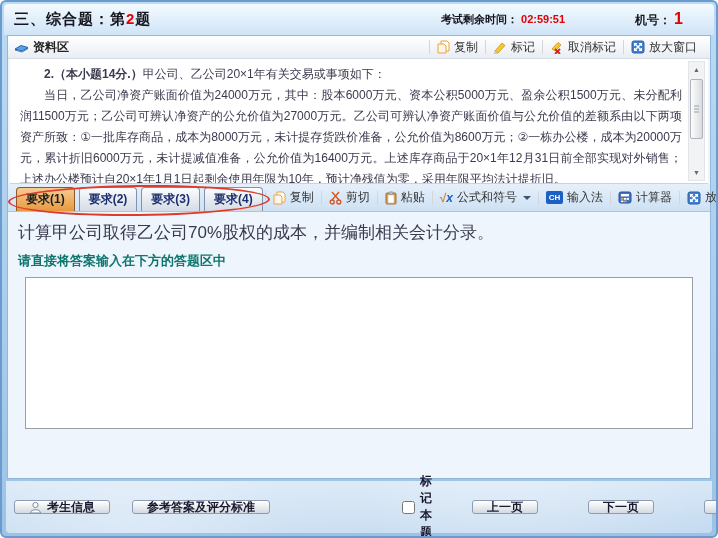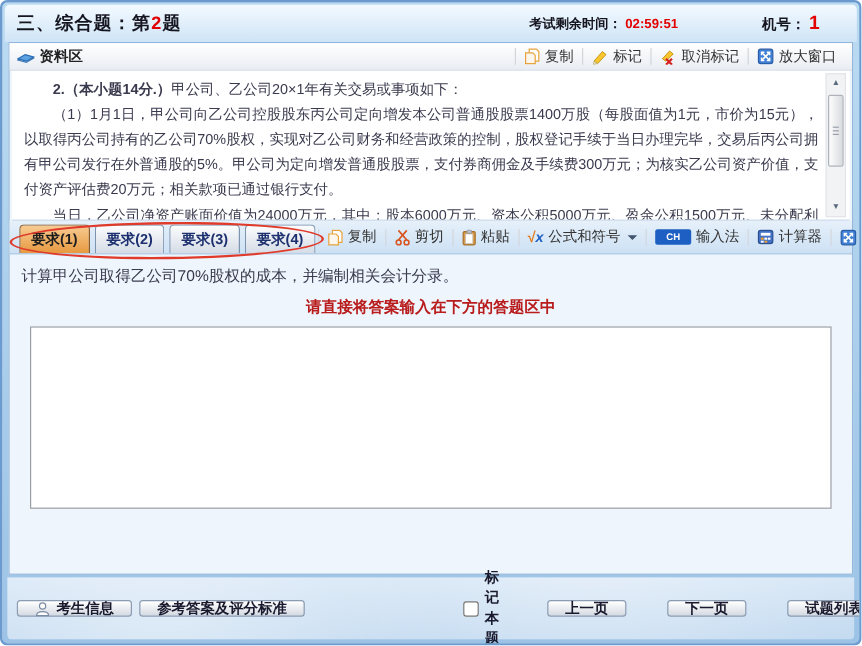--- a/index.html
+++ b/index.html
@@ -38,34 +38,34 @@
   .grip{position:absolute;top:50%;left:3px;right:3px;height:1px;background:#9aa0ab;box-shadow:0 -3px 0 #9aa0ab,0 3px 0 #9aa0ab;transform:translateY(-50%);}
 
   
   .tabrow{position:relative;height:27px;display:flex;align-items:flex-end;background:linear-gradient(#e6f0fa,#cde1f4);border-bottom:1px solid #a9c6e3;padding:0 6px 0 6px;}
   .tab{margin:0 2px;padding:3px 9px 3px;font-size:12px;font-weight:bold;color:#1c2f6e;background:linear-gradient(#fbfcfd,#d5dce6);border:1px solid #7e93ad;border-bottom:none;border-radius:4px 4px 0 0;cursor:pointer;white-space:nowrap;}
   .tab.active{background:linear-gradient(#f7cb92,#e7993f);border-color:#8a5a28;color:#1d1d1d;}
   .ellipse{position:absolute;left:0px;top:1px;width:258px;height:27px;border:2px solid #e03a2a;border-radius:50%;pointer-events:none;z-index:6;transform:rotate(-0.6deg);}
   .atoolbar{margin-left:auto;display:flex;align-items:center;height:100%;}
   .atoolbar .tbtn{height:100%;}
   .caret{width:0;height:0;border-left:4px solid transparent;border-right:4px solid transparent;border-top:4px solid #41546e;margin-left:2px;}
-  .imebadge{display:inline-flex;align-items:center;justify-content:center;width:30px;height:13px;background:#1d5fc2;border-radius:2px;color:#fff;font-size:8px;font-weight:bold;}
+  .imebadge{display:inline-flex;align-items:center;justify-content:center;width:17px;height:13px;background:#1d5fc2;border-radius:2px;color:#fff;font-size:8px;font-weight:bold;}
   .formula-glyph{font-size:12px;font-weight:bold;font-style:italic;color:#1d5fc2;}
   .formula-glyph b{color:#e07b1f;font-style:normal;}
 
   
   .task-section{padding:9px 10px 0;}
-  .task-text{font-size:13px;color:#3a3a4e;}
-  .instruction{font-size:13px;font-weight:bold;color:#b91c1c;margin-top:8px;text-align:center;}
+  .task-text{font-size:17px;color:#3a3a4e;}
+  .instruction{font-size:13px;font-weight:bold;color:#0f766e;margin-top:8px;}
   .answer-box{display:block;width:calc(100% - 14px);height:152px;margin:7px auto 0;border:1px solid #9a9fa6;background:#fff;resize:none;font-family:"Liberation Sans","DejaVu Sans",sans-serif;font-size:12px;box-sizing:border-box;}
 
   
   .footer{position:absolute;left:4px;right:4px;bottom:3px;height:52px;display:flex;align-items:center;padding:0 8px;box-sizing:border-box;background:linear-gradient(#d8e7f6,#c3daf0);border-radius:0 0 4px 4px;background-image:radial-gradient(circle at 18% 160%,rgba(255,255,255,.45),rgba(255,255,255,0) 42%),radial-gradient(circle at 70% -60%,rgba(255,255,255,.35),rgba(255,255,255,0) 45%),linear-gradient(#d8e7f6,#c3daf0);}
   .btn{display:inline-flex;align-items:center;gap:5px;height:14px;padding:0 14px;font-size:12px;font-weight:bold;color:#1a1a2e;background:linear-gradient(#ffffff,#d4dae2);border:1px solid #8c9cb2;border-radius:3px;cursor:pointer;white-space:nowrap;box-shadow:inset 0 1px 0 #fff;}
-  .btn + .btn{margin-left:6px;align-items:center;}
+  .btn + .btn{margin-left:22px;align-items:center;}
   .markgroup{display:flex;align-items:center;gap:5px;margin-left:132px;font-size:12px;font-weight:bold;color:#1a1a2e;}
   .markgroup input{width:13px;height:13px;margin:0;}
   .navgroup{margin-left:40px;display:flex;gap:28px;}
   .end-btn{margin-left:auto;height:26px;padding:0 23px;display:inline-flex;align-items:center;font-size:13px;font-weight:bold;color:#3a2500;background:linear-gradient(#ffdc66,#f0a50c);border:1px solid #b8860b;border-radius:3px;cursor:pointer;box-shadow:inset 0 1px 0 #fff3c0;}
   .icon{display:inline-flex;align-items:center;justify-content:center;}
 </style>
 </head>
 <body>
 
 <div class="window">
@@ -126,21 +126,20 @@
               <path d="M4 4 l6 6 M10 4 l-6 6" stroke="#fff" stroke-width="1.4"></path>
               <path d="M3 3 h3 v1.2 h-1.8 v1.8 h-1.2 z M11 3 v3 h-1.2 v-1.8 h-1.8 v-1.2 z M3 11 v-3 h1.2 v1.8 h1.8 v1.2 z M11 11 h-3 v-1.2 h1.8 v-1.8 h1.2 z" fill="#fff"></path>
             </svg>
           </span>
         <span>放大窗口</span>
       </div>
     </div>
 
     <div class="mat-body">
       <p><span class="lead">2.（本小题14分.）</span><span>甲公司、乙公司20×1年有关交易或事项如下：</span></p>
-      <p>（1）1月1日，甲公司向乙公司控股股东丙公司定向增发本公司普通股股票1400万股（每股面值为1元，市价为15元），以取得丙公司持有的乙公司70%股权，实现对乙公司财务和经营政策的控制，股权登记手续于当日办理完毕，交易后丙公司拥有甲公司发行在外普通股的5%。甲公司为定向增发普通股股票，支付券商佣金及手续费300万元；为核实乙公司资产价值，支付资产评估费20万元；相关款项已通过银行支付。</p>
       <p>当日，乙公司净资产账面价值为24000万元，其中：股本6000万元、资本公积5000万元、盈余公积1500万元、未分配利润11500万元；乙公司可辨认净资产的公允价值为27000万元。乙公司可辨认净资产账面价值与公允价值的差额系由以下两项资产所致：①一批库存商品，成本为8000万元，未计提存货跌价准备，公允价值为8600万元；②一栋办公楼，成本为20000万元，累计折旧6000万元，未计提减值准备，公允价值为16400万元。上述库存商品于20×1年12月31日前全部实现对外销售；上述办公楼预计自20×1年1月1日起剩余使用年限为10年，预计净残值为零，采用年限平均法计提折旧。</p>
       <div class="vscroll">
         <div class="varrow up">▲</div>
         <div class="vthumb">
             <div class="grip"></div>
           </div>
         <div class="varrow down">▼</div>
       </div>
     </div>
 

